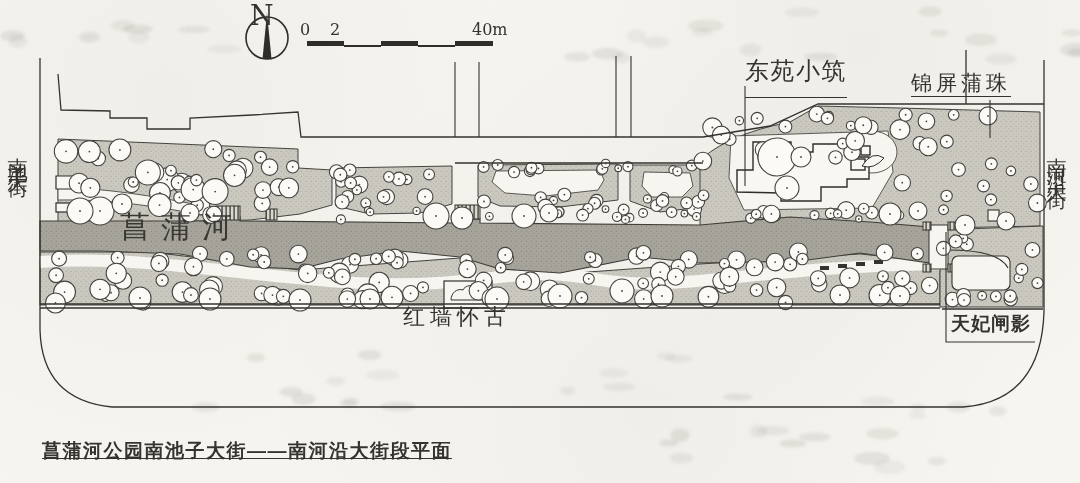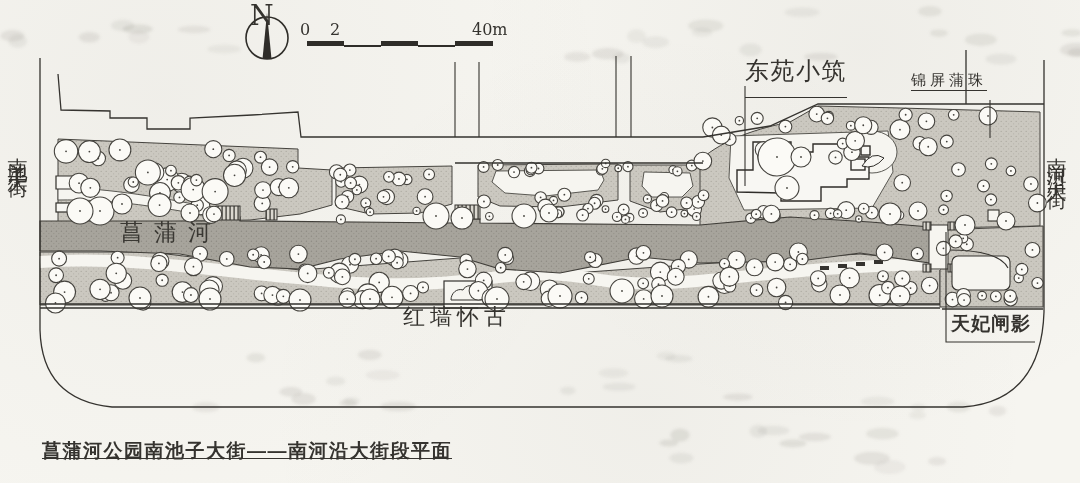--- a/index.html
+++ b/index.html
@@ -11,22 +11,22 @@
       radial-gradient(circle at 60% 85%, rgba(120,115,105,.05), transparent 50%),
       var(--paper,#f6f5f0);
     font-family:"Liberation Sans",sans-serif;color:var(--ink,#35332f);
   }
   svg.plan{position:absolute;left:0;top:0;}
   .lbl{position:absolute;white-space:nowrap;color:var(--ink,#35332f);line-height:1.05;}
   .lbl-n{left:250px;top:2px;font-size:27px;font-family:"DejaVu Serif",serif;}
   .tick{font-size:16px;font-family:"DejaVu Serif",serif;}
   .tick-0{left:300px;top:22px;} .tick-10{left:330px;top:22px;} .tick-50{left:472px;top:22px;}
   .lbl-dongyuan{left:745px;top:60px;font-size:24px;letter-spacing:1.5px;border-bottom:1.5px solid var(--ink,#35332f);padding-bottom:12px;font-family:Liberation Mono, monospace;}
-  .lbl-jinping{left:911px;top:72px;font-size:15px;letter-spacing:4px;border-bottom:1.5px solid var(--ink,#35332f);padding-bottom:2px;}
-  .lbl-river{left:120px;top:220px;font-size:23px;letter-spacing:11px;color:#3a3833;text-align:right;}
+  .lbl-jinping{left:911px;top:72px;font-size:21px;letter-spacing:4px;border-bottom:1.5px solid var(--ink,#35332f);padding-bottom:2px;}
+  .lbl-river{left:120px;top:211px;font-size:30px;letter-spacing:11px;color:#3a3833;text-align:right;}
   .lbl-hongqiang{left:403px;top:305px;font-size:22px;letter-spacing:5px;}
   .lbl-tianfei{left:951px;top:314px;font-size:19px;letter-spacing:1px;font-weight:bold;}
   .lbl-street{writing-mode:vertical-rl;text-orientation:upright;font-size:20px;letter-spacing:5px;}
   .lbl-street-w{left:7px;top:142px;}
   .lbl-street-e{left:1046px;top:142px;letter-spacing:8px;}
   .lbl-caption{left:42px;top:441px;font-size:19px;font-weight:700;letter-spacing:1.5px;text-decoration:underline;}
 </style>
 </head>
 <body>
 

